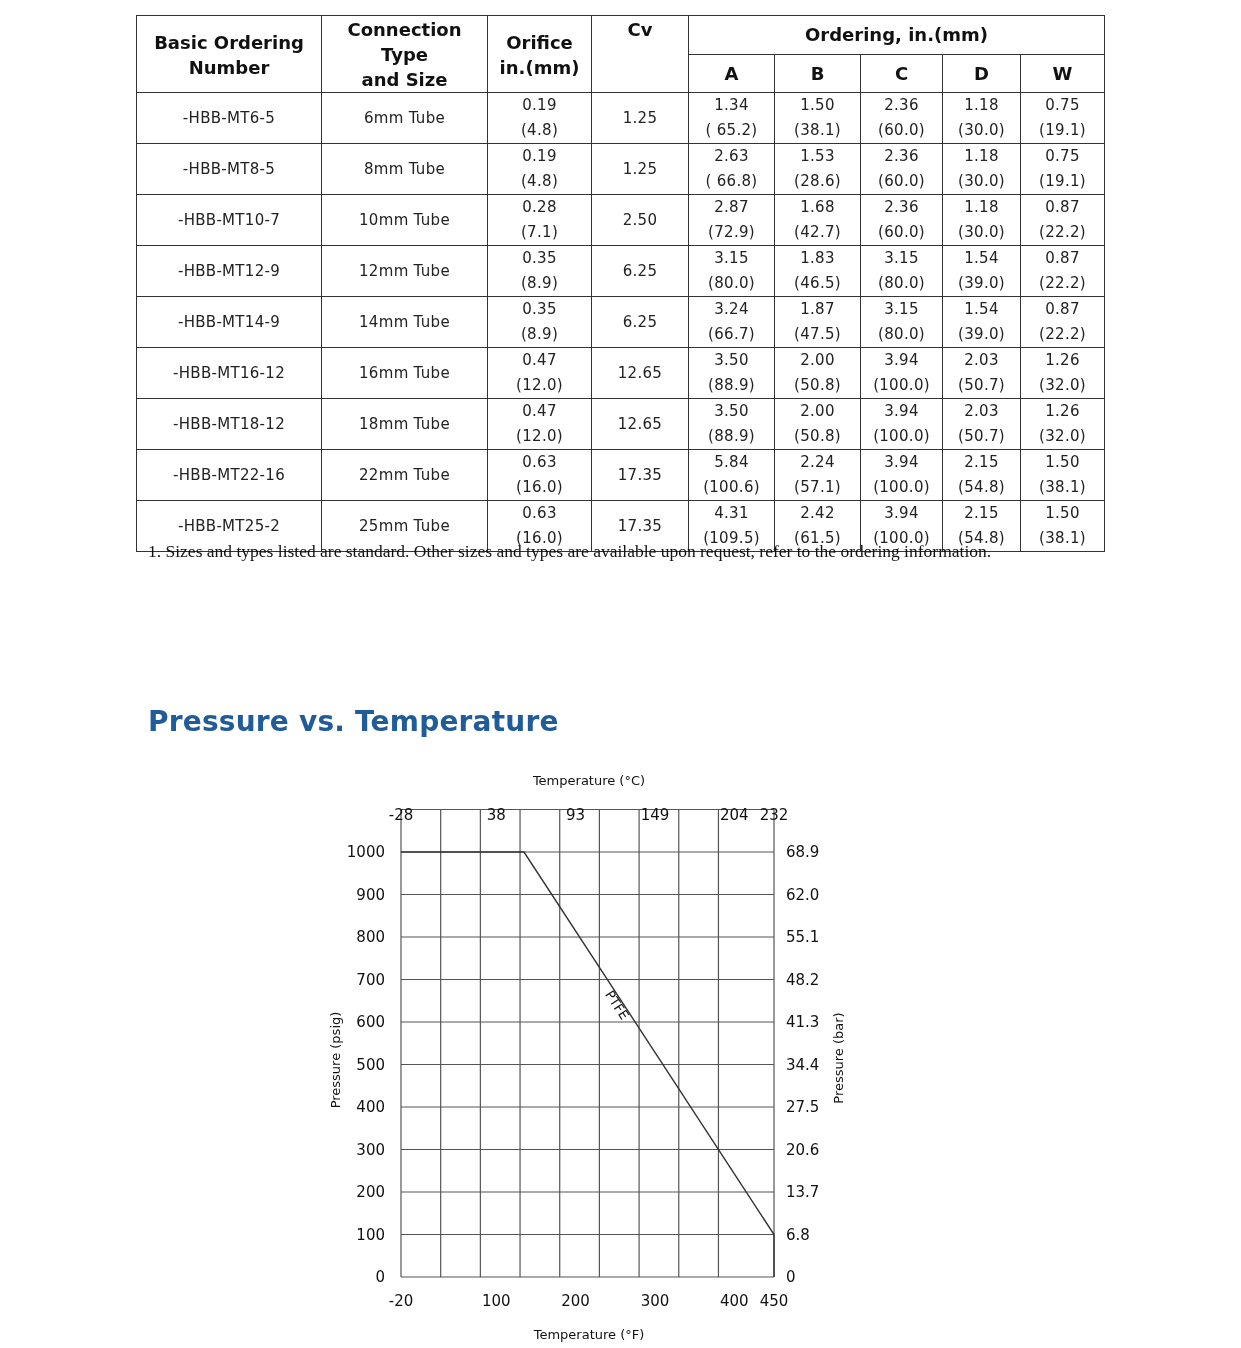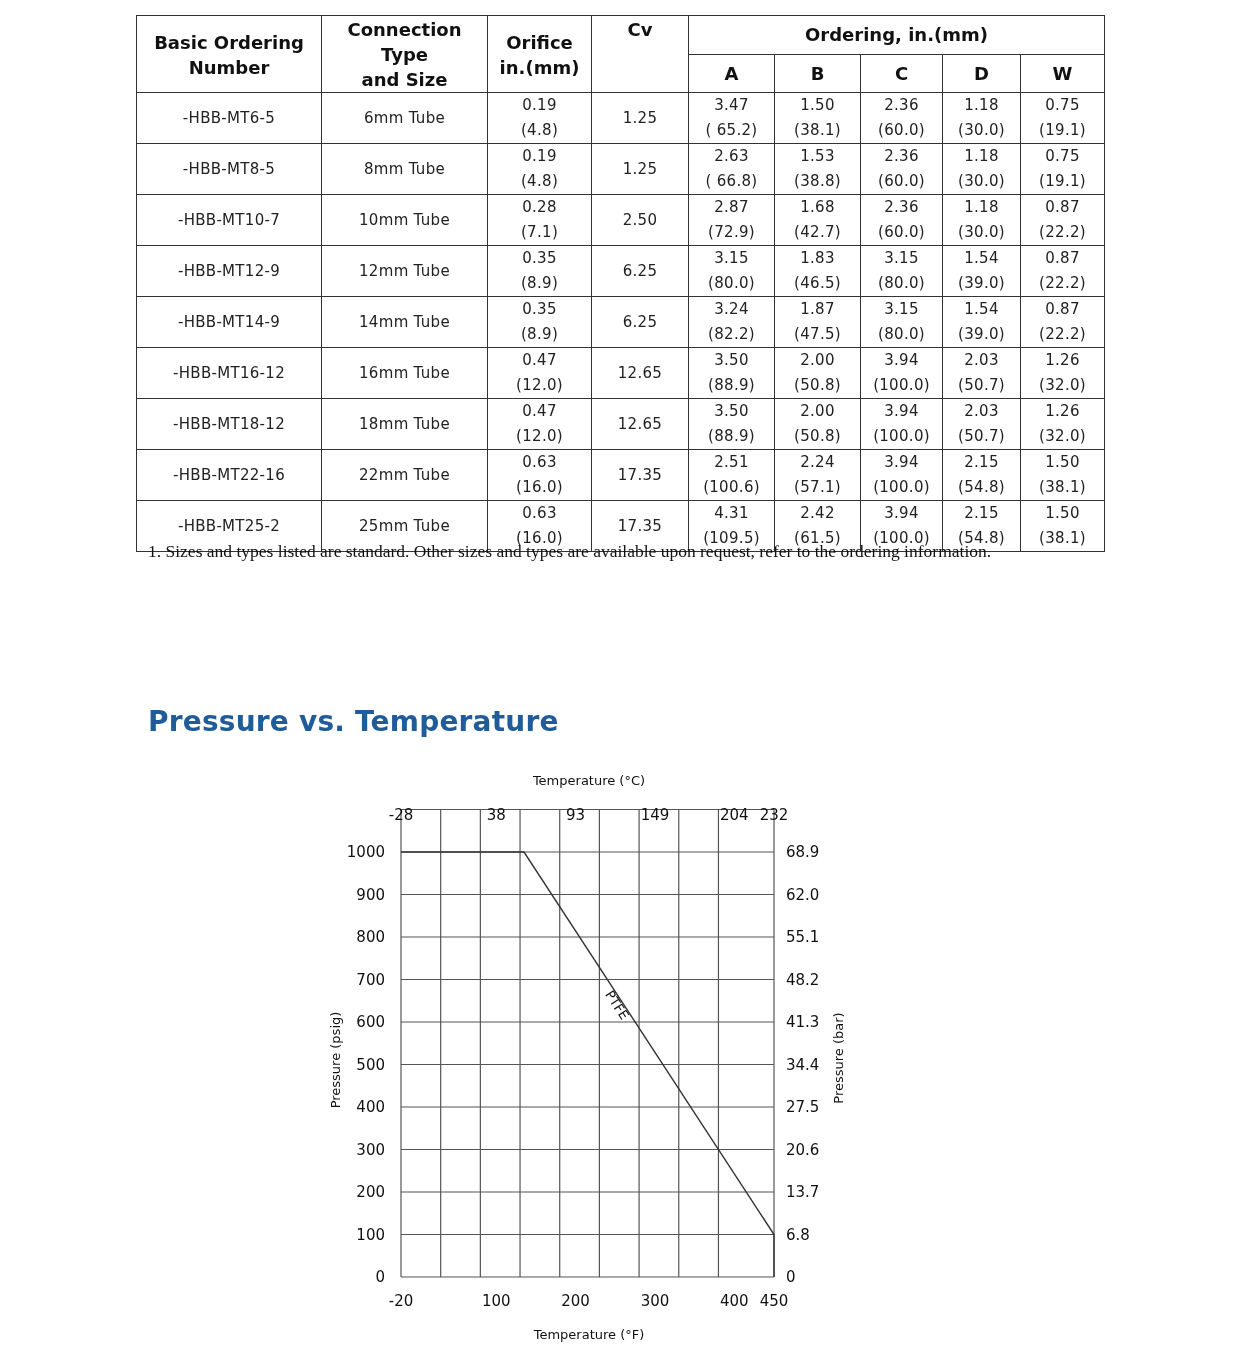--- a/index.html
+++ b/index.html
@@ -62,21 +62,21 @@
   <tbody id="spec-body">
       <tr>
         <td><span>-HBB-MT6-5</span></td>
         <td><span>6mm Tube</span></td>
         <td>
           <span class="l1">0.19</span>
           <span class="l2">(4.8)</span>
         </td>
         <td><span>1.25</span></td>
         <td>
-          <span class="l1">3.47</span>
+          <span class="l1">1.34</span>
           <span class="l2">( 65.2)</span>
         </td>
         <td>
           <span class="l1">1.50</span>
           <span class="l2">(38.1)</span>
         </td>
         <td>
           <span class="l1">2.36</span>
           <span class="l2">(60.0)</span>
         </td>
@@ -96,21 +96,21 @@
           <span class="l1">0.19</span>
           <span class="l2">(4.8)</span>
         </td>
         <td><span>1.25</span></td>
         <td>
           <span class="l1">2.63</span>
           <span class="l2">( 66.8)</span>
         </td>
         <td>
           <span class="l1">1.53</span>
-          <span class="l2">(38.8)</span>
+          <span class="l2">(28.6)</span>
         </td>
         <td>
           <span class="l1">2.36</span>
           <span class="l2">(60.0)</span>
         </td>
         <td>
           <span class="l1">1.18</span>
           <span class="l2">(30.0)</span>
         </td>
         <td>
@@ -179,21 +179,21 @@
       <tr>
         <td><span>-HBB-MT14-9</span></td>
         <td><span>14mm Tube</span></td>
         <td>
           <span class="l1">0.35</span>
           <span class="l2">(8.9)</span>
         </td>
         <td><span>6.25</span></td>
         <td>
           <span class="l1">3.24</span>
-          <span class="l2">(82.2)</span>
+          <span class="l2">(66.7)</span>
         </td>
         <td>
           <span class="l1">1.87</span>
           <span class="l2">(47.5)</span>
         </td>
         <td>
           <span class="l1">3.15</span>
           <span class="l2">(80.0)</span>
         </td>
         <td>
@@ -265,21 +265,21 @@
       </tr>
       <tr>
         <td><span>-HBB-MT22-16</span></td>
         <td><span>22mm Tube</span></td>
         <td>
           <span class="l1">0.63</span>
           <span class="l2">(16.0)</span>
         </td>
         <td><span>17.35</span></td>
         <td>
-          <span class="l1">2.51</span>
+          <span class="l1">5.84</span>
           <span class="l2">(100.6)</span>
         </td>
         <td>
           <span class="l1">2.24</span>
           <span class="l2">(57.1)</span>
         </td>
         <td>
           <span class="l1">3.94</span>
           <span class="l2">(100.0)</span>
         </td>

